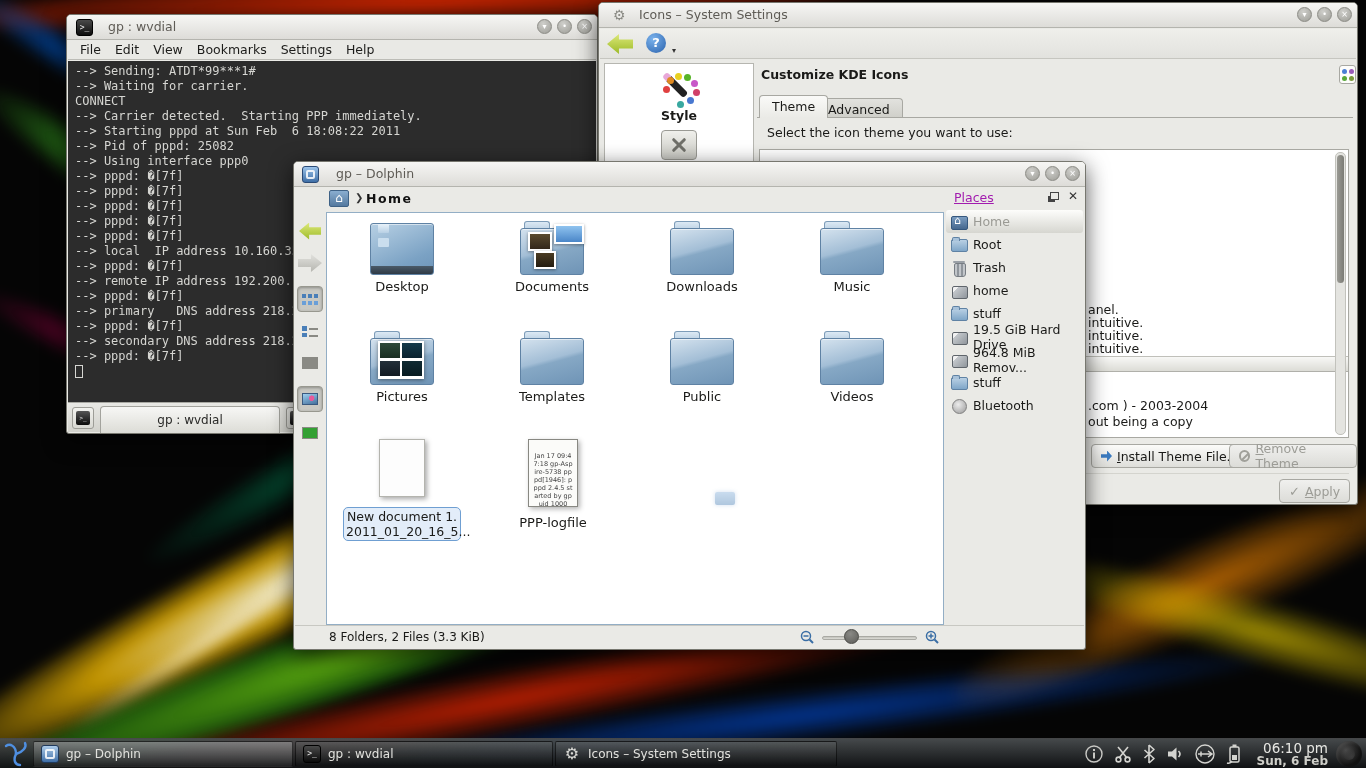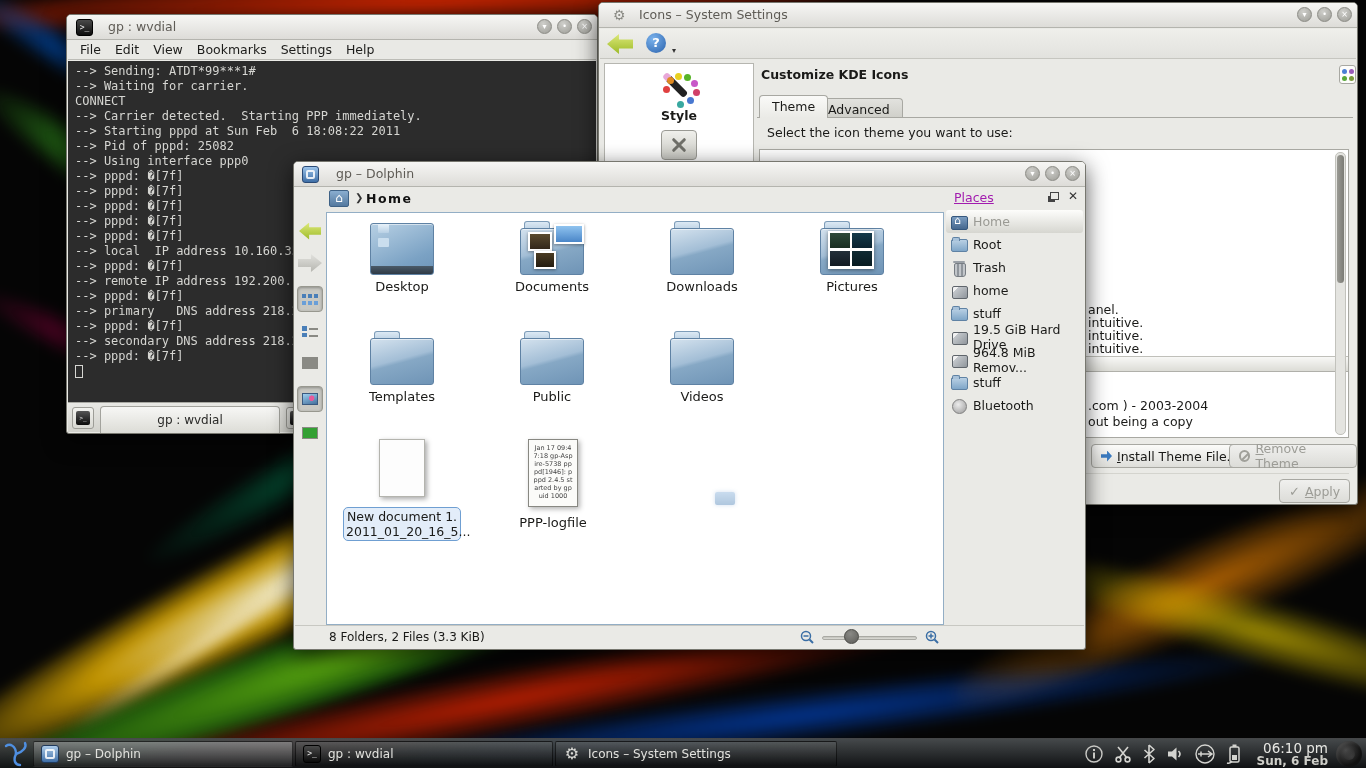--- a/index.html
+++ b/index.html
@@ -215,21 +215,21 @@
       background-position:2px 2px,24px 2px,2px 20px,24px 20px; }
   .files-row { position:absolute; top:226px; left:0; }
   .doc-new { position:absolute; left:14px; top:0; width:122px; text-align:center; }
   .doc-page { width:46px; height:58px; margin:0 auto; background:#fdfdfd; border:1px solid #b4b4ae;
               box-shadow:2px 2px 5px rgba(0,0,0,.35); }
   .sel-label { margin:10px auto 0; width:118px; border:1px solid #6f9fd2; border-radius:5px;
                background:rgba(222,234,248,.85); font-size:12.5px; color:#1a1a18; padding:1px 2px; }
   .doc-ppp { position:absolute; left:166px; top:0; width:120px; text-align:center; }
   .ppp-page { width:50px; height:68px; margin:0 auto; background:#fbfbf9; border:1px solid #888882;
               box-shadow:2px 2px 5px rgba(0,0,0,.3); font-size:6.5px; line-height:8px; color:#444;
-              white-space:pre-line; overflow:hidden; padding-top:4px; }
+              white-space:pre-line; overflow:hidden; padding-top:12px; }
   .plain-label { font-size:13px; color:#1a1a18; margin-top:8px; }
   .ghost { position:absolute; left:388px; top:279px; width:20px; height:13px; border-radius:2px;
            background:linear-gradient(#9ec0e2,#6f9ac4); opacity:.55; box-shadow:0 0 4px rgba(120,160,210,.6); }
   .places { position:absolute; left:652px; top:26px; width:137px; bottom:24px; }
   .plc-head { position:absolute; left:8px; top:2px; font-size:12.5px; color:#a21caf; text-decoration:underline; }
   .plc-float { position:absolute; right:24px; top:4px; width:9px; height:8px; border:1px solid #444;
                box-shadow:-3px 3px 0 -1px #444; }
   .plc-close { position:absolute; right:5px; top:1px; font-size:12px; font-weight:bold; color:#333; }
   .plc-list { position:absolute; left:0; right:0; top:22px; }
   .plc-row { position:relative; height:23px; display:flex; align-items:center; gap:6px; padding-left:5px;
@@ -529,20 +529,24 @@
               <i class="deco"></i>
             </div>
             <div class="flabel">Documents</div>
           </div>
 
           <div class="fcell">
             <div class="ficon plain"></div>
             <div class="flabel">Downloads</div>
           </div>
 
+          <div class="fcell">
+            <div class="ficon plain"></div>
+            <div class="flabel">Music</div>
+          </div>
 
           <div class="fcell">
             <div class="ficon photos2">
               <i class="deco"></i>
             </div>
             <div class="flabel">Pictures</div>
           </div>
 
           <div class="fcell">
             <div class="ficon plain"></div>

